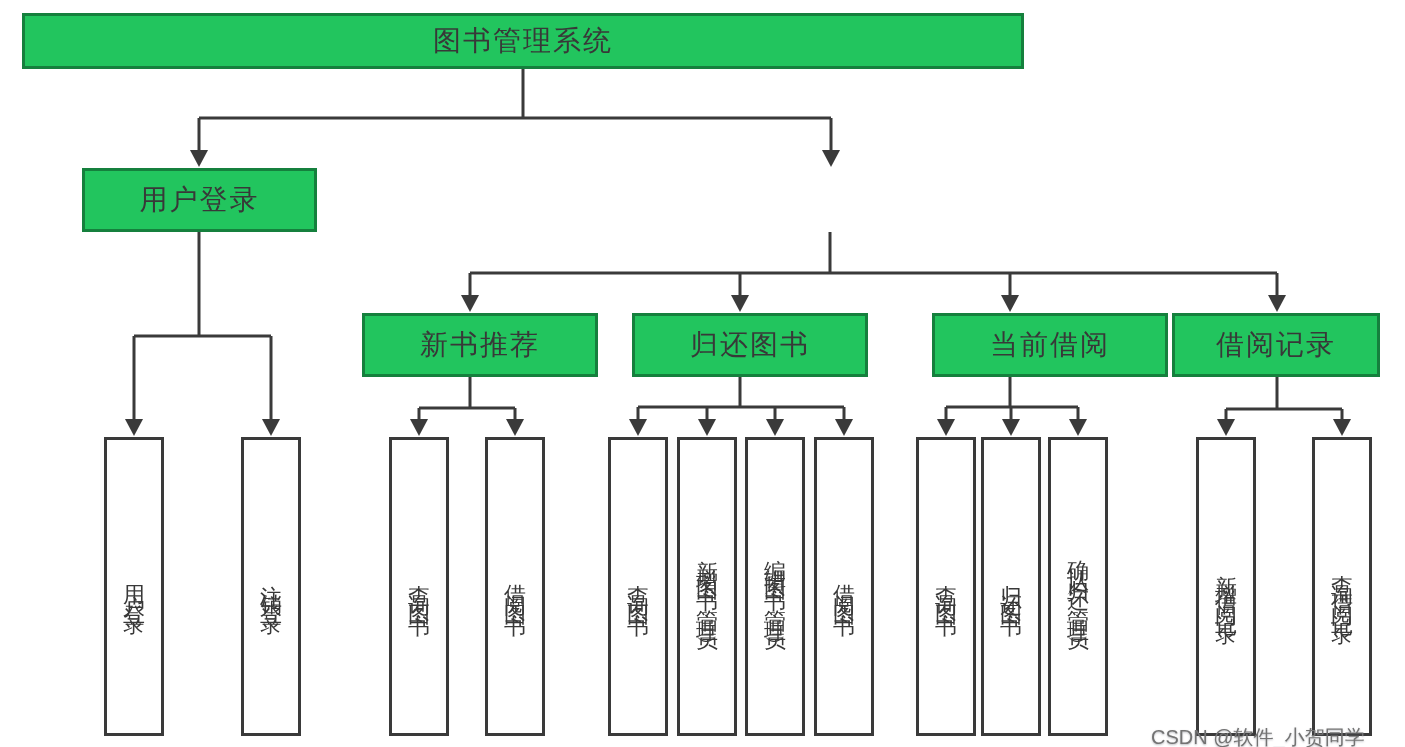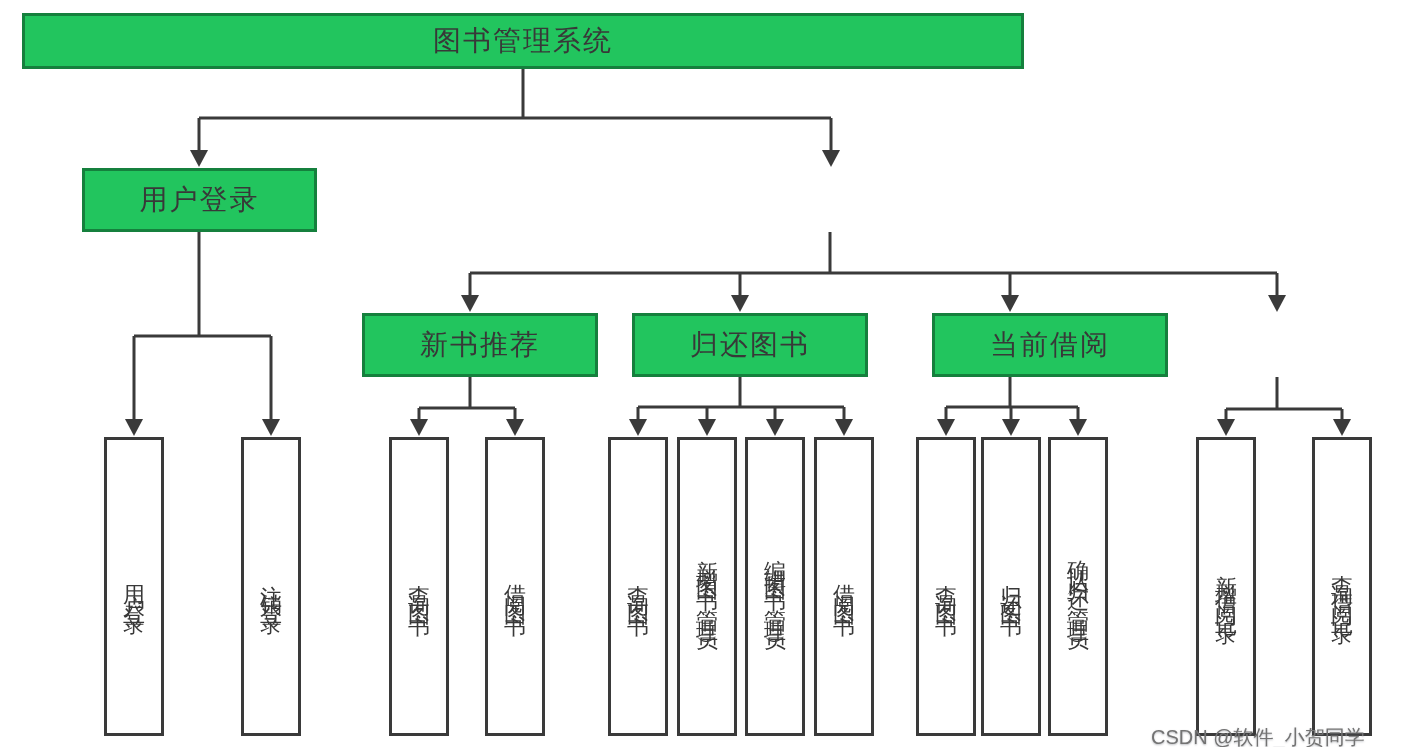--- a/index.html
+++ b/index.html
@@ -105,20 +105,21 @@
     </g>
   </svg>
 
   <div class="node root-box">图书管理系统</div>
 
   <div class="node l2" style="left:82px">用户登录</div>
 
   <div class="node l3" style="left:362px">新书推荐</div>
   <div class="node l3" style="left:632px">归还图书</div>
   <div class="node l3" style="left:932px">当前借阅</div>
+  <div class="node l3" style="left:1172px;width:208px">借阅记录</div>
 
   <div class="leaf" style="left:104px">
     <span>用户登录</span>
   </div>
   <div class="leaf" style="left:241px">
     <span>注销登录</span>
   </div>
   <div class="leaf" style="left:389px">
     <span>查询图书</span>
   </div>

